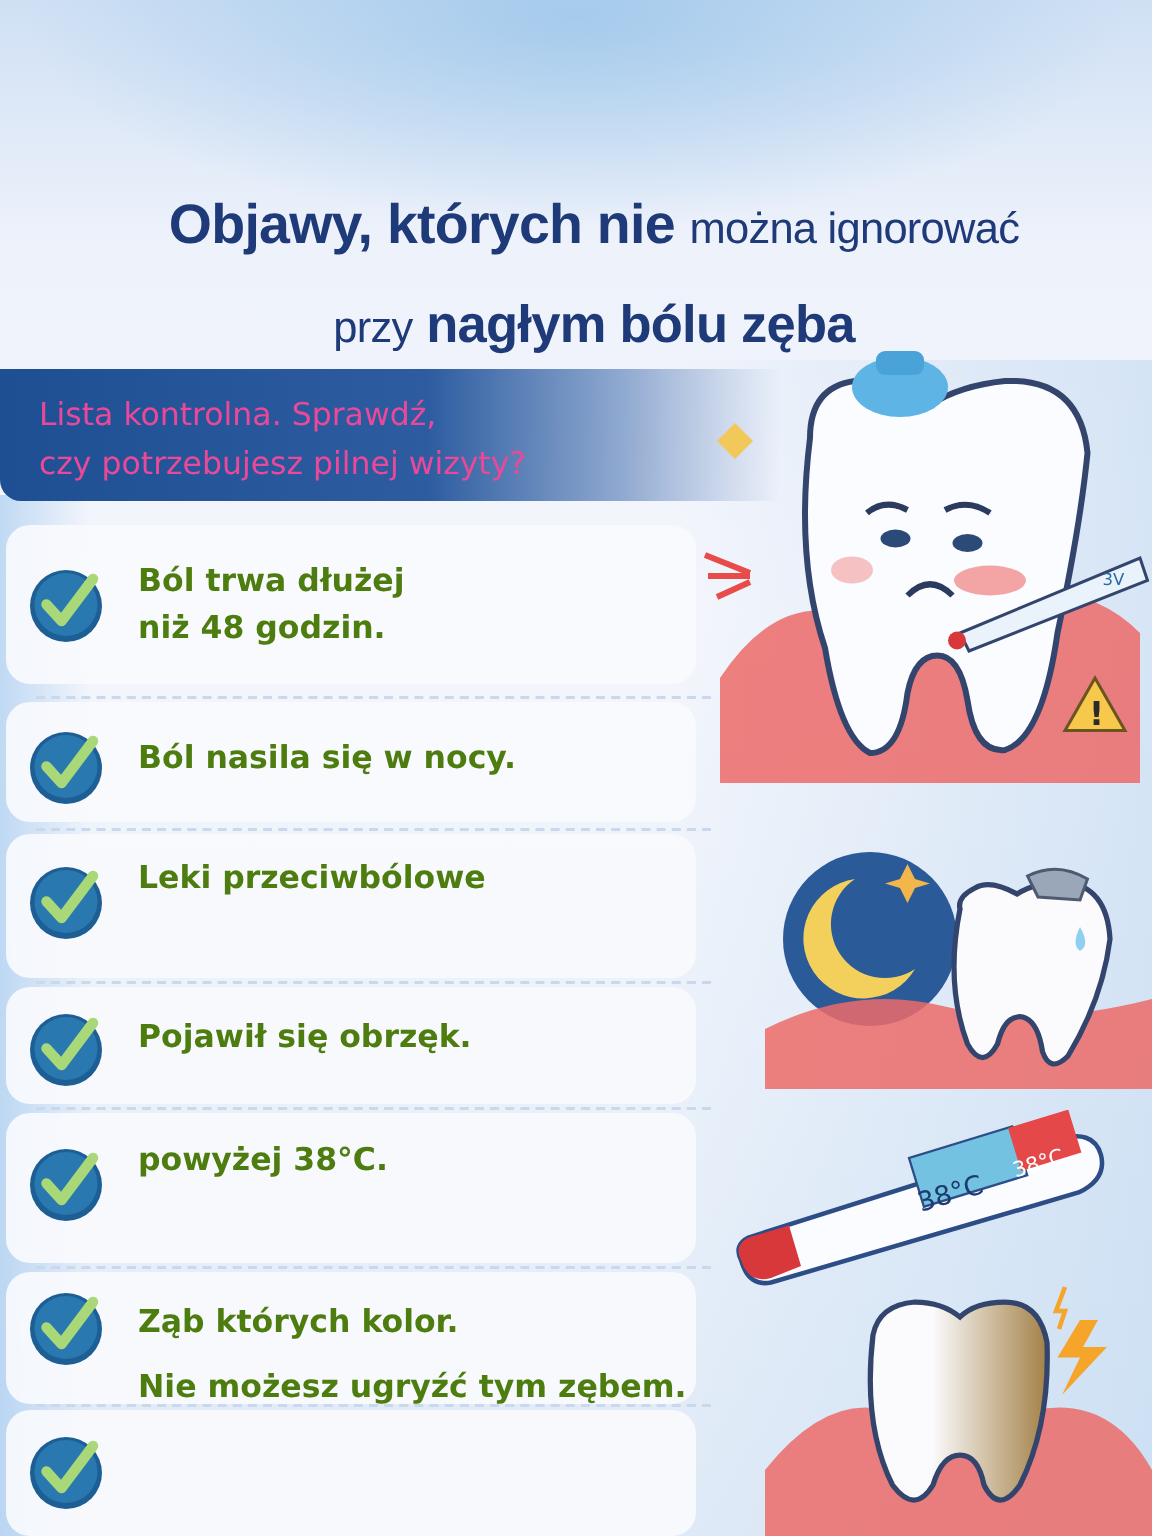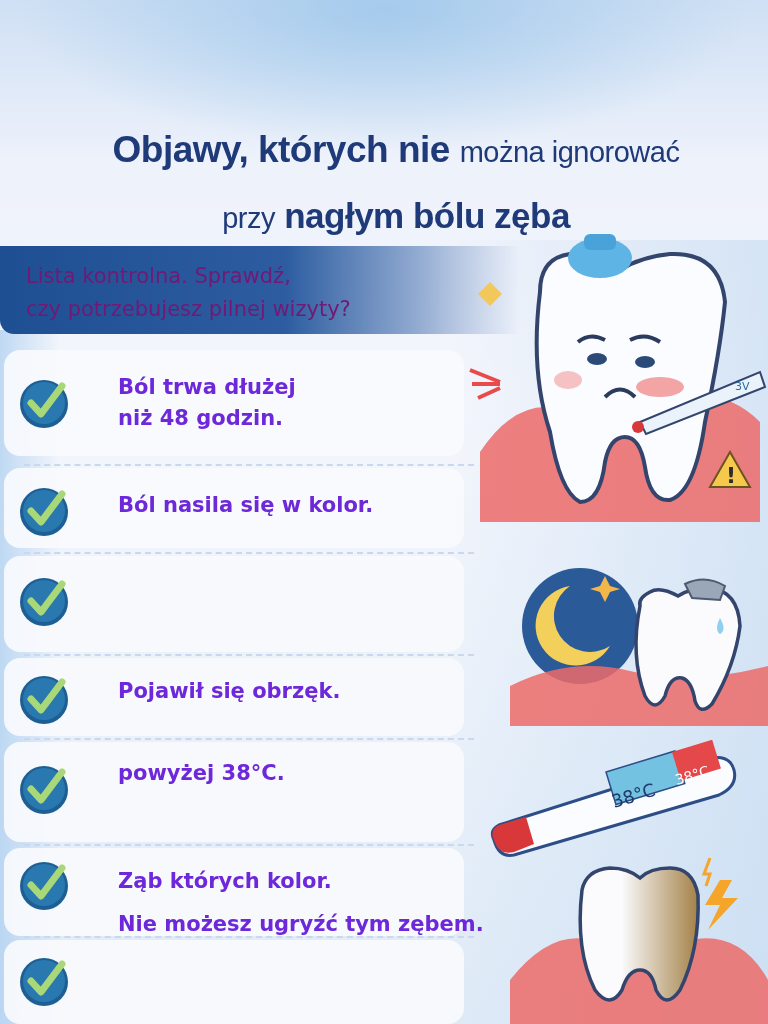--- a/index.html
+++ b/index.html
@@ -14,25 +14,25 @@
   .bg-right{position:absolute;right:0;top:240px;width:320px;height:784px;
     background:linear-gradient(90deg,rgba(230,240,250,0),rgba(190,215,240,0.55));}
   .title{position:absolute;left:0;top:114px;width:768px;text-align:center;color:#1f3a78;
     font-family:"Liberation Sans",sans-serif;font-weight:bold;letter-spacing:-0.5px;}
   .title .l1{display:block;font-size:37px;line-height:48px;}
   .title .l2{display:block;font-size:35px;line-height:48px;margin-top:16px;}
   .title .sm{font-size:29px;font-weight:normal;}
   .banner{position:absolute;left:0;top:246px;width:520px;height:88px;
     border-radius:0 0 0 14px;
     background:linear-gradient(90deg,#1f4f93 0%,#2d5da0 55%,rgba(80,120,180,0.6) 80%,rgba(220,230,245,0) 100%);}
-  .banner-text{position:absolute;left:26px;top:260px;color:#701a75;font-size:21px;line-height:33px;}
+  .banner-text{position:absolute;left:26px;top:260px;color:#ec4899;font-size:21px;line-height:33px;}
   .row{position:absolute;left:4px;width:460px;background:rgba(248,250,253,0.92);border-radius:16px;}
   .sep{position:absolute;left:24px;width:450px;border-top:2px dashed #c9d8ec;}
   .check{position:absolute;left:18px;width:52px;height:52px;}
-  .row-text{position:absolute;left:92px;color:#6d28d9;font-size:21px;font-weight:bold;line-height:31px;margin-left:26px;}
+  .row-text{position:absolute;left:92px;color:#4d7c0f;font-size:21px;font-weight:bold;line-height:31px;}
   .illu{position:absolute;}
 </style>
 </head>
 <body>
 
 <div class="bg-left"></div>
 <div class="bg-right"></div>
 
 <h1 class="title" style="margin:12px;">
   <span class="l1"><span>Objawy, których nie</span> <span class="sm">można ignorować</span></span>
@@ -93,23 +93,24 @@
     <circle cx="26" cy="28" r="24" fill="#1d5f94"></circle>
     <circle cx="26" cy="27" r="21" fill="#2a78b0"></circle>
     <path d="M13 27 L23 38 L44 10" stroke="#a8d878" stroke-width="7" fill="none" stroke-linecap="round" stroke-linejoin="round"></path>
   </svg>
 
 <div class="row-text" style="top:372px;">
     <div>Ból trwa dłużej</div>
     <div>niż 48 godzin.</div>
   </div>
 <div class="row-text" style="top:490px;">
-    <div>Ból nasila się w kolor.</div>
+    <div>Ból nasila się w nocy.</div>
   </div>
 <div class="row-text" style="top:570px;">
+    <div>Leki przeciwbólowe</div>
   </div>
 <div class="row-text" style="top:676px;">
     <div>Pojawił się obrzęk.</div>
   </div>
 <div class="row-text" style="top:758px;">
     <div>powyżej 38°C.</div>
   </div>
 <div class="row-text" style="top:866px;">
     <div>Ząb których kolor.</div>
   </div>

